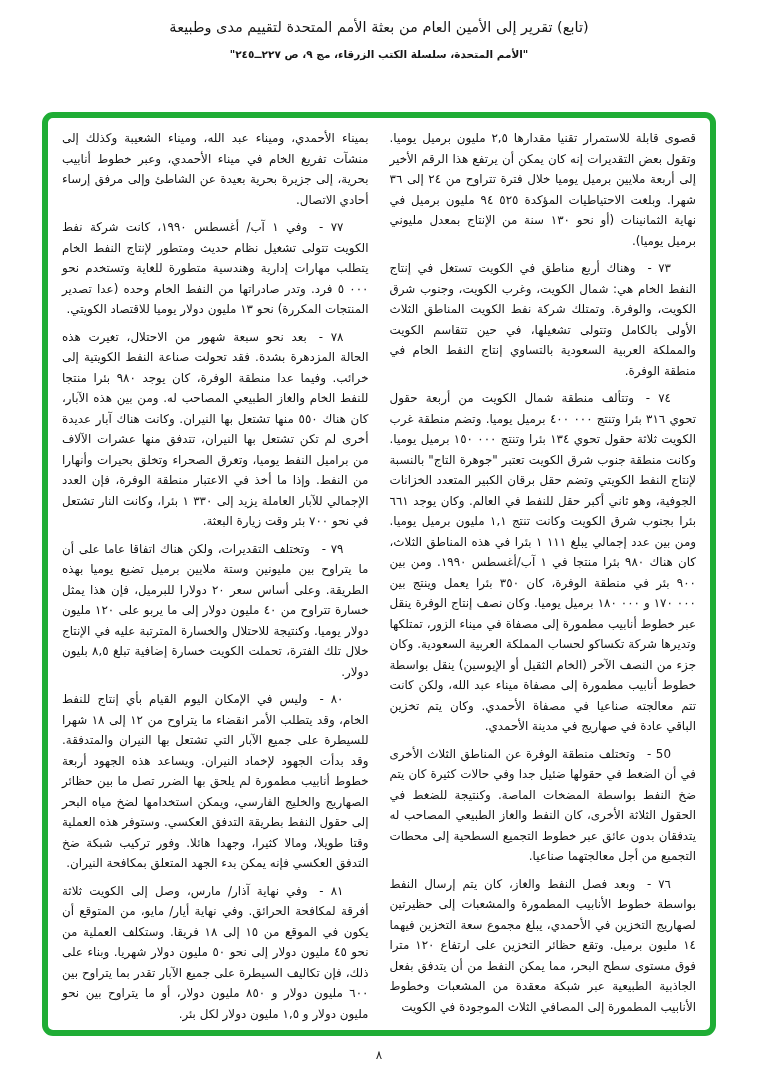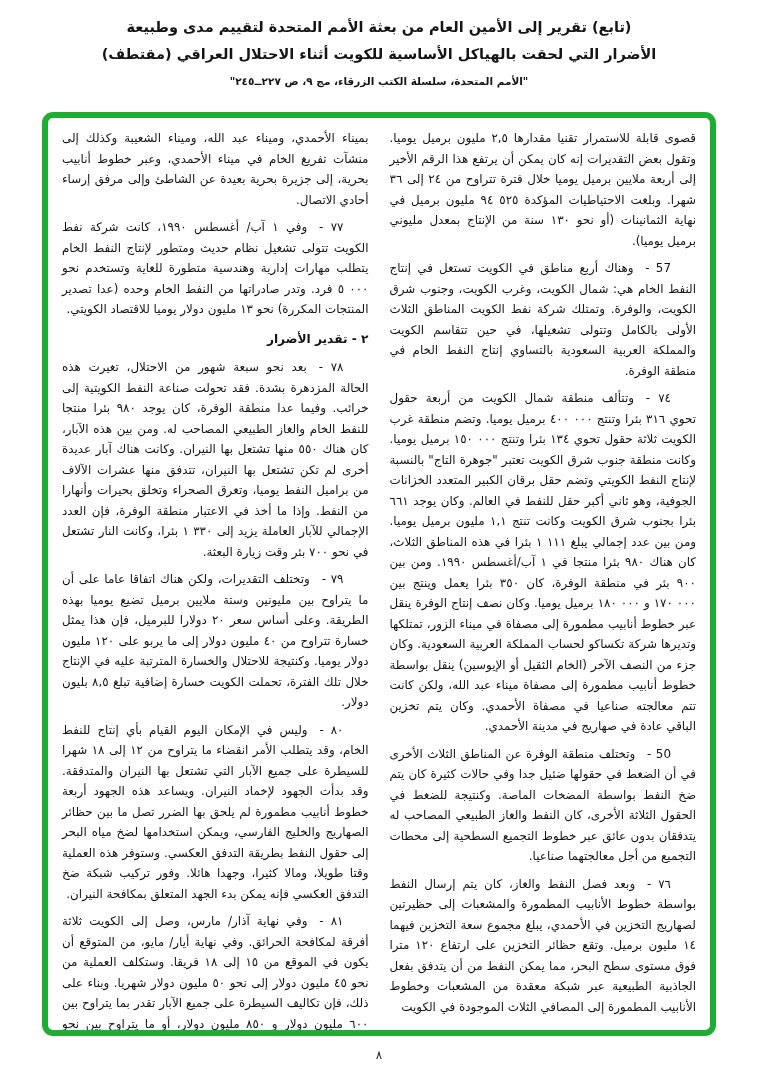--- a/index.html
+++ b/index.html
@@ -16,21 +16,21 @@
   .header {
     position: absolute;
     top: 14px;
     left: 0;
     right: 0;
     text-align: center;
     direction: rtl;
   }
   .title-line {
     font-size: 14.5px;
-    font-weight: bold;
+    font-weight: normal;
     line-height: 27px;
     white-space: nowrap;
   }
   .citation-line {
     font-size: 10.5px;
     font-weight: bold;
     margin-top: 7px;
     white-space: nowrap;
   }
   .green-box {
@@ -78,39 +78,37 @@
     color: #1a1a1a;
   }
 </style>
 </head>
 <body>
 
 <div class="page">
 
   <div class="header">
     <div class="title-line">(تابع) تقرير إلى الأمين العام من بعثة الأمم المتحدة لتقييم مدى وطبيعة</div>
-    <div class="title-line">الأضرار التي لحقت بالهياكل الأساسية للكويت أثناء الاحتلال العراقي (مقتطف)</div>
     <div class="citation-line">"الأمم المتحدة، سلسلة الكتب الزرقاء، مج ٩، ص ٢٢٧ــ٢٤٥"</div>
   </div>
 
   <div class="green-box">
     <div class="cols">
 
       <div class="col">
         <p>قصوى قابلة للاستمرار تقنيا مقدارها ٢,٥ مليون برميل يوميا. وتقول بعض التقديرات إنه كان يمكن أن يرتفع هذا الرقم الأخير إلى أربعة ملايين برميل يوميا خلال فترة تتراوح من ٢٤ إلى ٣٦ شهرا. وبلغت الاحتياطيات المؤكدة ٩٤&nbsp;٥٢٥ مليون برميل في نهاية الثمانينات (أو نحو ١٣٠ سنة من الإنتاج بمعدل مليوني برميل يوميا).</p>
-        <p class="numbered">57 - وهناك أربع مناطق في الكويت تستغل في إنتاج النفط الخام هي: شمال الكويت، وغرب الكويت، وجنوب شرق الكويت، والوفرة. وتمتلك شركة نفط الكويت المناطق الثلاث الأولى بالكامل وتتولى تشغيلها، في حين تتقاسم الكويت والمملكة العربية السعودية بالتساوي إنتاج النفط الخام في منطقة الوفرة.</p>
+        <p class="numbered">٧٣ - وهناك أربع مناطق في الكويت تستغل في إنتاج النفط الخام هي: شمال الكويت، وغرب الكويت، وجنوب شرق الكويت، والوفرة. وتمتلك شركة نفط الكويت المناطق الثلاث الأولى بالكامل وتتولى تشغيلها، في حين تتقاسم الكويت والمملكة العربية السعودية بالتساوي إنتاج النفط الخام في منطقة الوفرة.</p>
         <p class="numbered">٧٤ - وتتألف منطقة شمال الكويت من أربعة حقول تحوي ٣١٦ بئرا وتنتج ٤٠٠&nbsp;٠٠٠ برميل يوميا. وتضم منطقة غرب الكويت ثلاثة حقول تحوي ١٣٤ بئرا وتنتج ١٥٠&nbsp;٠٠٠ برميل يوميا. وكانت منطقة جنوب شرق الكويت تعتبر "جوهرة التاج" بالنسبة لإنتاج النفط الكويتي وتضم حقل برقان الكبير المتعدد الخزانات الجوفية، وهو ثاني أكبر حقل للنفط في العالم. وكان يوجد ٦٦١ بئرا بجنوب شرق الكويت وكانت تنتج ١,١ مليون برميل يوميا. ومن بين عدد إجمالي يبلغ ١&nbsp;١١١ بئرا في هذه المناطق الثلاث، كان هناك ٩٨٠ بئرا منتجا في ١ آب/أغسطس ١٩٩٠. ومن بين ٩٠٠ بئر في منطقة الوفرة، كان ٣٥٠ بئرا يعمل وينتج بين ١٧٠&nbsp;٠٠٠ و ١٨٠&nbsp;٠٠٠ برميل يوميا. وكان نصف إنتاج الوفرة ينقل عبر خطوط أنابيب مطمورة إلى مصفاة في ميناء الزور، تمتلكها وتديرها شركة تكساكو لحساب المملكة العربية السعودية. وكان جزء من النصف الآخر (الخام الثقيل أو الإيوسين) ينقل بواسطة خطوط أنابيب مطمورة إلى مصفاة ميناء عبد الله، ولكن كانت تتم معالجته صناعيا في مصفاة الأحمدي. وكان يتم تخزين الباقي عادة في صهاريج في مدينة الأحمدي.</p>
         <p class="numbered">50 - وتختلف منطقة الوفرة عن المناطق الثلاث الأخرى في أن الضغط في حقولها ضئيل جدا وفي حالات كثيرة كان يتم ضخ النفط بواسطة المضخات الماصة. وكنتيجة للضغط في الحقول الثلاثة الأخرى، كان النفط والغاز الطبيعي المصاحب له يتدفقان بدون عائق عبر خطوط التجميع السطحية إلى محطات التجميع من أجل معالجتهما صناعيا.</p>
         <p class="numbered">٧٦ - وبعد فصل النفط والغاز، كان يتم إرسال النفط بواسطة خطوط الأنابيب المطمورة والمشعبات إلى حظيرتين لصهاريج التخزين في الأحمدي، يبلغ مجموع سعة التخزين فيهما ١٤ مليون برميل. وتقع حظائر التخزين على ارتفاع ١٢٠ مترا فوق مستوى سطح البحر، مما يمكن النفط من أن يتدفق بفعل الجاذبية الطبيعية عبر شبكة معقدة من المشعبات وخطوط الأنابيب المطمورة إلى المصافي الثلاث الموجودة في الكويت</p>
       </div>
 
       <div class="col">
         <p>بميناء الأحمدي، وميناء عبد الله، وميناء الشعيبة وكذلك إلى منشآت تفريغ الخام في ميناء الأحمدي، وعبر خطوط أنابيب بحرية، إلى جزيرة بحرية بعيدة عن الشاطئ وإلى مرفق إرساء أحادي الاتصال.</p>
         <p class="numbered">٧٧ - وفي ١ آب/ أغسطس ١٩٩٠، كانت شركة نفط الكويت تتولى تشغيل نظام حديث ومتطور لإنتاج النفط الخام يتطلب مهارات إدارية وهندسية متطورة للغاية وتستخدم نحو ٥&nbsp;٠٠٠ فرد. وتدر صادراتها من النفط الخام وحده (عدا تصدير المنتجات المكررة) نحو ١٣ مليون دولار يوميا للاقتصاد الكويتي.</p>
-        <div class="section-heading">٢ - تقدير الأضرار</div>
         <p class="numbered">٧٨ - بعد نحو سبعة شهور من الاحتلال، تغيرت هذه الحالة المزدهرة بشدة. فقد تحولت صناعة النفط الكويتية إلى خرائب. وفيما عدا منطقة الوفرة، كان يوجد ٩٨٠ بئرا منتجا للنفط الخام والغاز الطبيعي المصاحب له. ومن بين هذه الآبار، كان هناك ٥٥٠ منها تشتعل بها النيران. وكانت هناك آبار عديدة أخرى لم تكن تشتعل بها النيران، تتدفق منها عشرات الآلاف من براميل النفط يوميا، وتغرق الصحراء وتخلق بحيرات وأنهارا من النفط. وإذا ما أخذ في الاعتبار منطقة الوفرة، فإن العدد الإجمالي للآبار العاملة يزيد إلى ١&nbsp;٣٣٠ بئرا، وكانت النار تشتعل في نحو ٧٠٠ بئر وقت زيارة البعثة.</p>
         <p class="numbered">٧٩ - وتختلف التقديرات، ولكن هناك اتفاقا عاما على أن ما يتراوح بين مليونين وستة ملايين برميل تضيع يوميا بهذه الطريقة. وعلى أساس سعر ٢٠ دولارا للبرميل، فإن هذا يمثل خسارة تتراوح من ٤٠ مليون دولار إلى ما يربو على ١٢٠ مليون دولار يوميا. وكنتيجة للاحتلال والخسارة المترتبة عليه في الإنتاج خلال تلك الفترة، تحملت الكويت خسارة إضافية تبلغ ٨,٥ بليون دولار.</p>
         <p class="numbered">٨٠ - وليس في الإمكان اليوم القيام بأي إنتاج للنفط الخام، وقد يتطلب الأمر انقضاء ما يتراوح من ١٢ إلى ١٨ شهرا للسيطرة على جميع الآبار التي تشتعل بها النيران والمتدفقة. وقد بدأت الجهود لإخماد النيران. ويساعد هذه الجهود أربعة خطوط أنابيب مطمورة لم يلحق بها الضرر تصل ما بين حظائر الصهاريج والخليج الفارسي، ويمكن استخدامها لضخ مياه البحر إلى حقول النفط بطريقة التدفق العكسي. وستوفر هذه العملية وقتا طويلا، ومالا كثيرا، وجهدا هائلا. وفور تركيب شبكة ضخ التدفق العكسي فإنه يمكن بدء الجهد المتعلق بمكافحة النيران.</p>
         <p class="numbered">٨١ - وفي نهاية آذار/ مارس، وصل إلى الكويت ثلاثة أفرقة لمكافحة الحرائق. وفي نهاية أيار/ مايو، من المتوقع أن يكون في الموقع من ١٥ إلى ١٨ فريقا. وستكلف العملية من نحو ٤٥ مليون دولار إلى نحو ٥٠ مليون دولار شهريا. وبناء على ذلك، فإن تكاليف السيطرة على جميع الآبار تقدر بما يتراوح بين ٦٠٠ مليون دولار و ٨٥٠ مليون دولار، أو ما يتراوح بين نحو مليون دولار و ١,٥ مليون دولار لكل بئر.</p>
       </div>
 
     </div>
   </div>
 
   <div class="page-number">٨</div>

